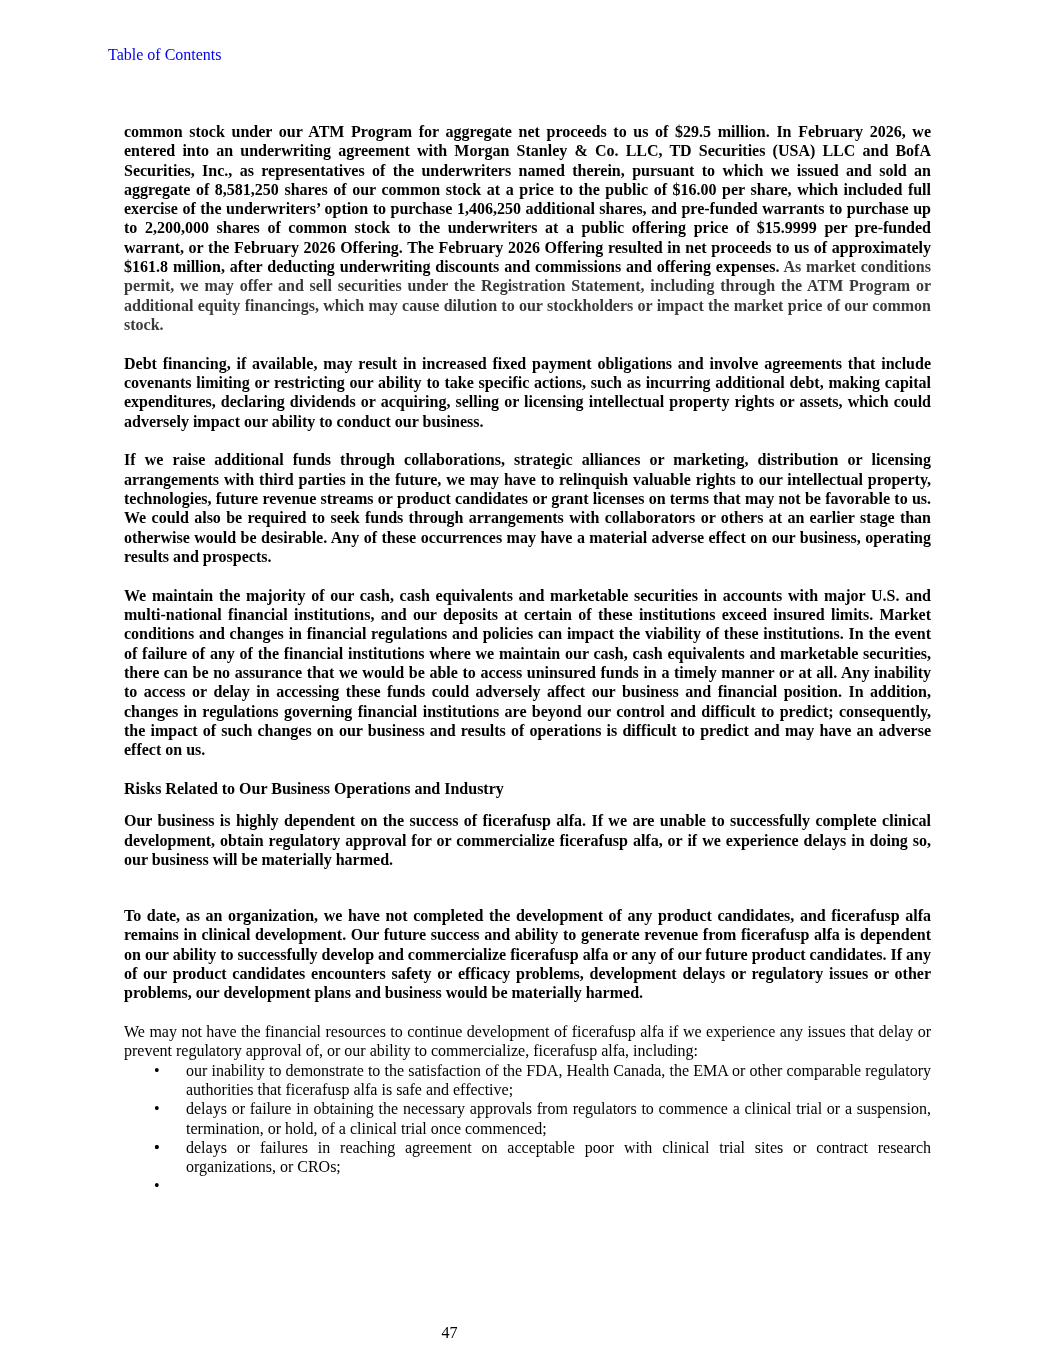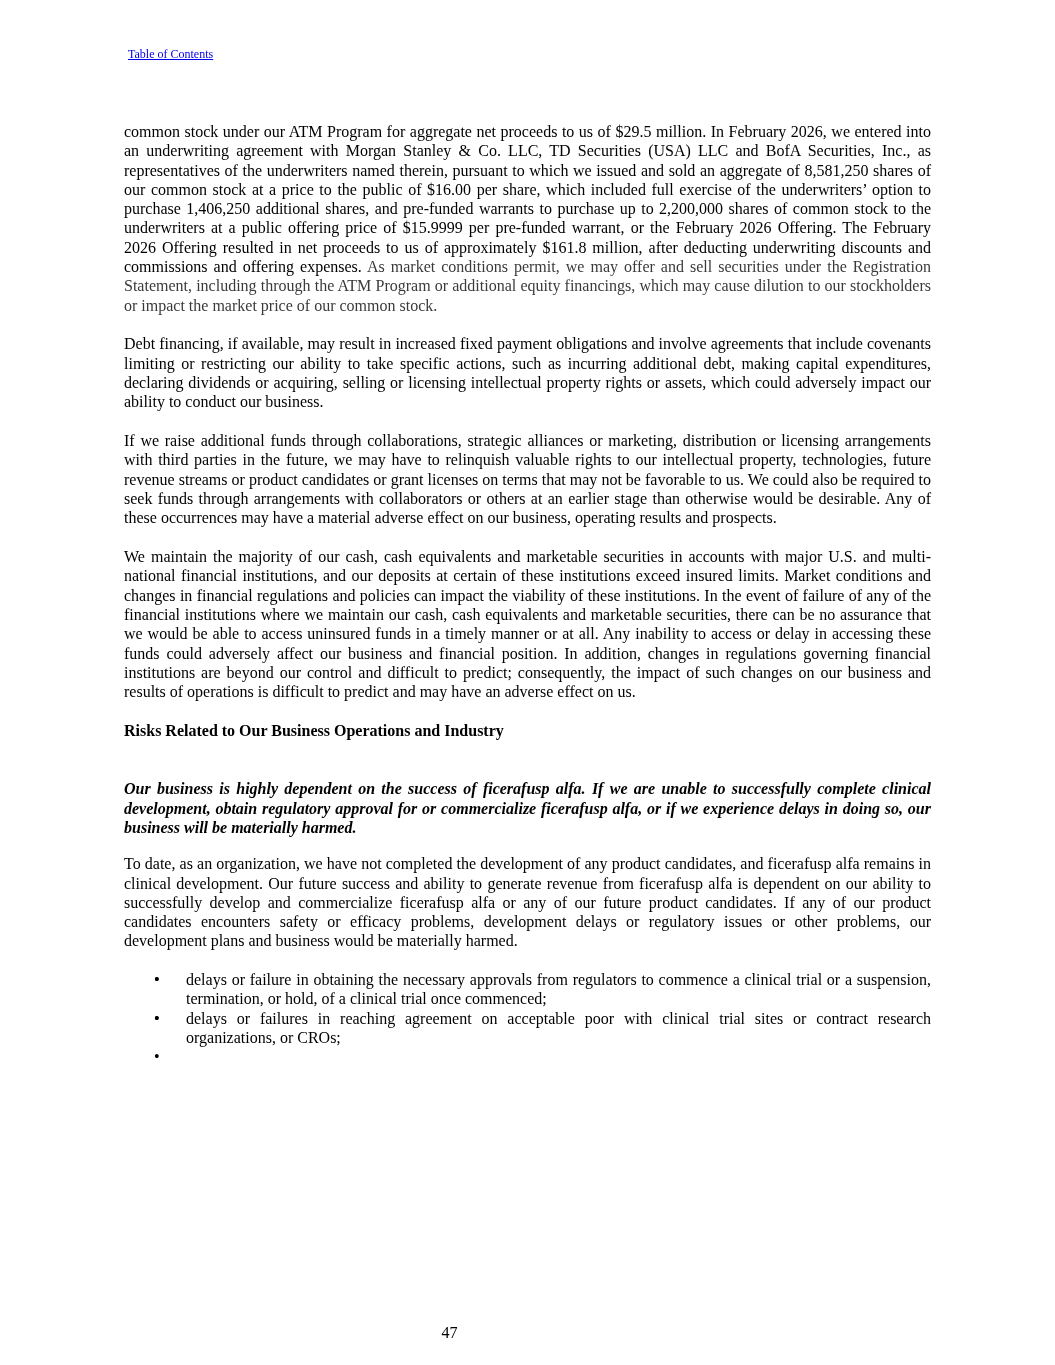--- a/index.html
+++ b/index.html
@@ -11,48 +11,46 @@
       width: 1055px;
       height: 1365px;
       position: relative;
       font-family: "Liberation Serif", "DejaVu Serif", serif;
       color: #000000;
       font-size: 16px;
       line-height: 19.3px;
     }
     .toc-link {
       position: absolute;
-      left: 128px;
+      left: 108px;
       top: 45px;
       color: #0000ee;
-      text-decoration: underline;
-      font-size: 12px;
+      font-size: 16px;
       cursor: pointer;
     }
     .content {
       position: absolute;
       left: 124px;
       top: 122px;
       width: 807px;
     }
     p {
       margin: 0;
       text-align: justify;
     }
-    .para { margin-bottom: 19.5px; }
+    .para { margin-bottom: 19.5px; font-weight: bold; }
     .gray { color: #3a3a3a; }
     .heading {
       font-weight: bold;
-      margin-bottom: 39px;
+      margin-bottom: 13px;
       text-align: left;
     }
     .subheading {
       font-weight: bold;
-      font-style: italic;
-      margin-bottom: 17px;
+      margin-bottom: 37px;
     }
     ul.bullets {
       list-style: none;
       margin: 0;
       padding: 0;
     }
     ul.bullets li {
       position: relative;
       padding-left: 62px;
       text-align: justify;
@@ -85,23 +83,24 @@
   <p class="para">If we raise additional funds through collaborations, strategic alliances or marketing, distribution or licensing arrangements with third parties in the future, we may have to relinquish valuable rights to our intellectual property, technologies, future revenue streams or product candidates or grant licenses on terms that may not be favorable to us. We could also be required to seek funds through arrangements with collaborators or others at an earlier stage than otherwise would be desirable. Any of these occurrences may have a material adverse effect on our business, operating results and prospects.</p>
 
   <p class="para">We maintain the majority of our cash, cash equivalents and marketable securities in accounts with major U.S. and multi-national financial institutions, and our deposits at certain of these institutions exceed insured limits. Market conditions and changes in financial regulations and policies can impact the viability of these institutions. In the event of failure of any of the financial institutions where we maintain our cash, cash equivalents and marketable securities, there can be no assurance that we would be able to access uninsured funds in a timely manner or at all. Any inability to access or delay in accessing these funds could adversely affect our business and financial position. In addition, changes in regulations governing financial institutions are beyond our control and difficult to predict; consequently, the impact of such changes on our business and results of operations is difficult to predict and may have an adverse effect on us.</p>
 
   <p class="heading">Risks Related to Our Business Operations and Industry</p>
 
   <p class="subheading">Our business is highly dependent on the success of ficerafusp alfa. If we are unable to successfully complete clinical development, obtain regulatory approval for or commercialize ficerafusp alfa, or if we experience delays in doing so, our business will be materially harmed.</p>
 
   <p class="para">To date, as an organization, we have not completed the development of any product candidates, and ficerafusp alfa remains in clinical development. Our future success and ability to generate revenue from ficerafusp alfa is dependent on our ability to successfully develop and commercialize ficerafusp alfa or any of our future product candidates. If any of our product candidates encounters safety or efficacy problems, development delays or regulatory issues or other problems, our development plans and business would be materially harmed.</p>
 
+  <p>We may not have the financial resources to continue development of ficerafusp alfa if we experience any issues that delay or prevent regulatory approval of, or our ability to commercialize, ficerafusp alfa, including:</p>
 
   <ul class="bullets">
-    <li><span class="bullet">•</span></li>
+    <li><span class="bullet">•</span><span>our inability to demonstrate to the satisfaction of the FDA, Health Canada, the EMA or other comparable regulatory authorities that ficerafusp alfa is safe and effective;</span></li>
     <li><span class="bullet">•</span><span>delays or failure in obtaining the necessary approvals from regulators to commence a clinical trial or a suspension, termination, or hold, of a clinical trial once commenced;</span></li>
     <li><span class="bullet">•</span></li>
     <li><span class="bullet">•</span><span>delays or failures in reaching agreement on acceptable poor with clinical trial sites or contract research organizations, or CROs;</span></li>
     <li><span class="bullet">•</span></li>
   </ul>
 
 </div>
 
 <div class="page-number">47</div>
 

